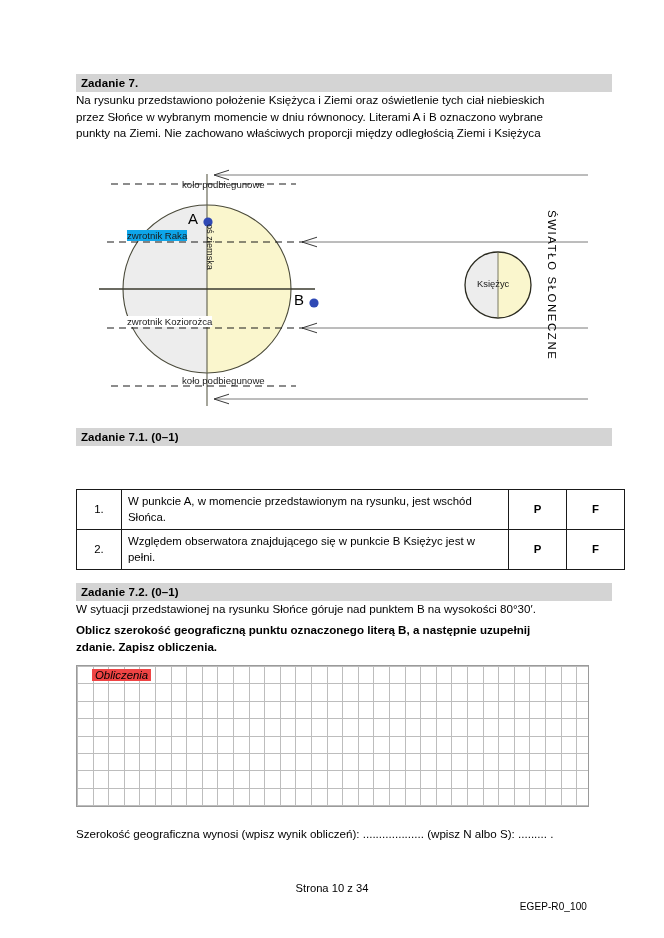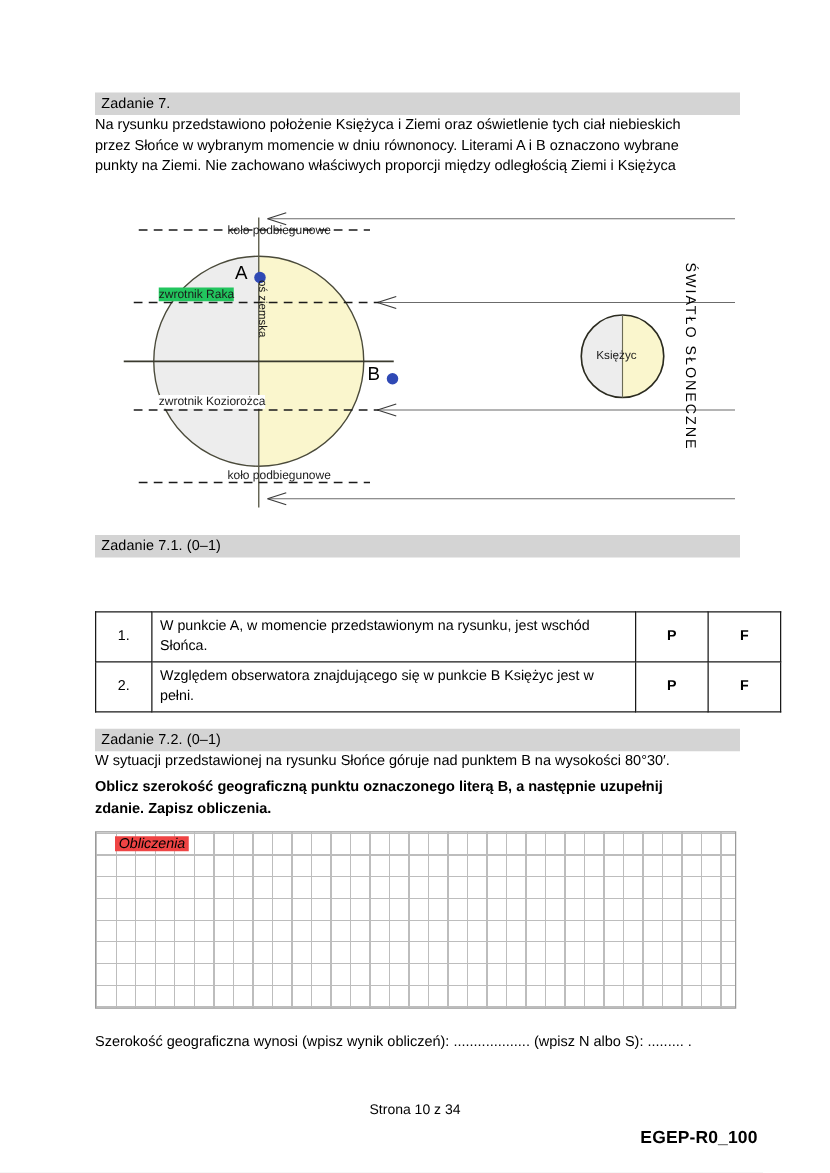--- a/index.html
+++ b/index.html
@@ -15,24 +15,24 @@
     width: 664px;
     height: 938px;
     background: #ffffff;
     overflow: hidden;
   }
   .abs { position: absolute; }
 
   
   .task-head {
     background: #d4d4d4;
-    font-weight: normal;
+    font-weight: bold;
     font-size: 11.5px;
     color: #000;
-    padding: 2px 0 2px 5px;
+    padding: 2px 20px 2px 5px;
     line-height: 14px;
     letter-spacing: 0.1px;
   }
   .body-text {
     font-size: 11.6px;
     line-height: 16.6px;
     color: #000;
     text-align: left;
   }
   .bold-text {
@@ -76,25 +76,24 @@
     padding: 0 3px;
   }
 
   
   .footer-center {
     font-size: 11.2px;
     color: #000;
     text-align: center;
   }
   .footer-code {
-    font-size: 14px;
-    font-weight: bold;
+    font-size: 10px;
+    font-weight: normal;
     color: #000;
     letter-spacing: 0.1px;
-    margin-left: 19px;
   }
 
   
   .fig-label {
     font-size: 9.6px;
     color: #1a1a1a;
     white-space: nowrap;
     background: transparent;
     margin-left: 21px;
   }
@@ -171,21 +170,21 @@
       <circle cx="238" cy="141" r="4.6" fill="#2f49b5"></circle>
 
       <circle cx="422" cy="123" r="33" fill="#ededed"></circle>
       <path d="M422 90 A33 33 0 0 1 422 156 Z" fill="#faf6cd"></path>
       <circle cx="422" cy="123" r="33" fill="none" stroke="#2b2b20" stroke-width="1.3"></circle>
       <line x1="422" y1="90" x2="422" y2="156" stroke="#6b6b55" stroke-width="0.9"></line>
     </svg>
 
     <span class="abs fig-label" style="left:85px; top:17px;">koło podbiegunowe</span>
 
-    <span class="abs fig-label" style="left:30px; top:68px; background:#22c55e;">zwrotnik Raka</span>
+    <span class="abs fig-label" style="left:30px; top:68px; background:#0ea5e9;">zwrotnik Raka</span>
 
     <span class="abs fig-label" style="left:30px; top:154px; background:#fff;">zwrotnik Koziorożca</span>
 
     <span class="abs fig-label" style="left:85px; top:213px;">koło podbiegunowe</span>
 
     <span class="abs fig-pt" style="left:112px; top:48px;">A</span>
 
     <span class="abs fig-pt" style="left:218px; top:129px;">B</span>
 
     <span class="abs axis-lbl" style="left:139px; top:62px; transform:rotate(90deg);">oś ziemska</span>

